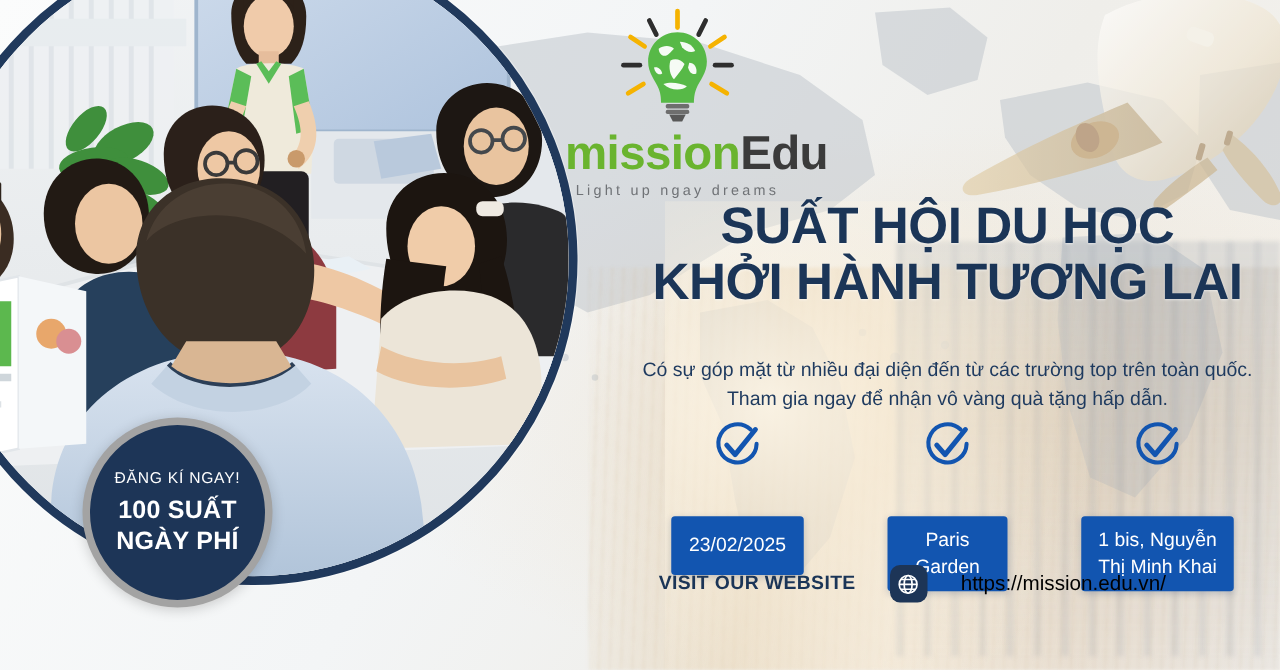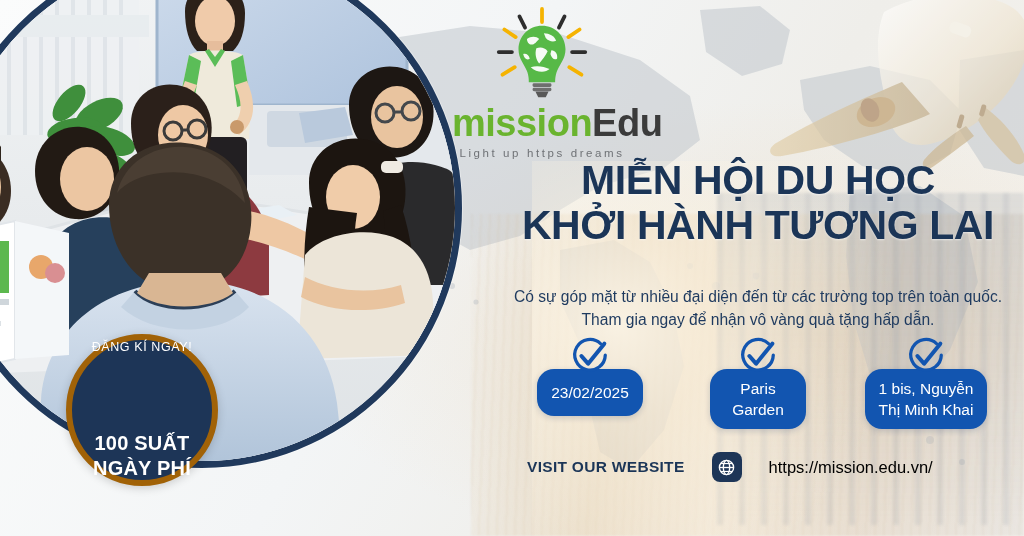--- a/index.html
+++ b/index.html
@@ -77,24 +77,24 @@
   .photo-inner { position: absolute; inset: 0; }
   .photo-inner svg { width: 100%; height: 100%; display: block; }
 
   
   .promo-badge {
     position: absolute;
     left: 66px; top: 334px;
     width: 152px; height: 152px;
     border-radius: 50%;
     background: #1d3557;
-    border: 6px solid #a16207;
+    border: 6px solid #a3a3a3;
     box-sizing: border-box;
     display: flex; flex-direction: column;
-    align-items: center; justify-content: space-between;
+    align-items: center; justify-content: center;
     text-align: center;
     color: #ffffff;
     box-shadow: 0 2px 10px rgba(0,0,0,0.18);
   }
   .promo-top {
     font-size: 12.5px; font-weight: 500;
     letter-spacing: 0.6px;
     margin-bottom: 7px;
   }
   .promo-main {
@@ -164,28 +164,29 @@
   }
   .info-item {
     display: flex; flex-direction: column; align-items: center;
     width: 150px;
   }
   .check-icon { width: 42px; height: 42px; margin-bottom: -9px; position: relative; z-index: 2; }
   .check-icon svg { width: 100%; height: 100%; display: block; }
   .info-pill {
     background: #1255b0;
     color: #ffffff;
-    border-radius: 17px;
+    border-radius: 3px;
     padding: 9px 14px;
     font-size: 15.5px;
     line-height: 1.36;
     text-align: center;
     min-width: 96px;
     box-sizing: border-box;
     box-shadow: 0 2px 6px rgba(10,40,90,0.18);
+    margin-top: 44px;
   }
   .info-pill.one-line { padding: 13px 14px; }
 
   
   .web-row {
     position: absolute;
     left: 527px; top: 452px;
     display: flex; align-items: center; gap: 27px;
   }
   .web-label {
@@ -477,25 +478,25 @@
         <path d="M38 64 C44 62 52 63 58 66 C54 70 44 70 38 64 Z"></path>
       </g>
 
       <rect x="40" y="81" width="20" height="4" rx="1.5" fill="#6e6e6e"></rect>
       <rect x="40" y="86" width="20" height="3.5" rx="1.5" fill="#6e6e6e"></rect>
       <path d="M43 90 L57 90 L54 96 L46 96 Z" fill="#585858"></path>
     </svg>
     <div class="wordmark">
       <span class="wm-green">mission</span><span class="wm-dark">Edu</span>
     </div>
-    <div class="tagline">Light up https dreams</div>
+    <div class="tagline">Light up ngay dreams</div>
   </div>
 
   <div class="headline">
-    <span class="l1">MIỄN HỘI DU HỌC</span>
+    <span class="l1">SUẤT HỘI DU HỌC</span>
     <span class="l2">KHỞI HÀNH TƯƠNG LAI</span>
   </div>
 
   <div class="subtitle">Có sự góp mặt từ nhiều đại diện đến từ các trường top trên toàn quốc. Tham gia ngay để nhận vô vàng quà tặng hấp dẫn.</div>
 
   <div class="info-row">
 
     <div class="info-item">
       <span class="check-icon">
         <svg viewBox="0 0 44 44">

